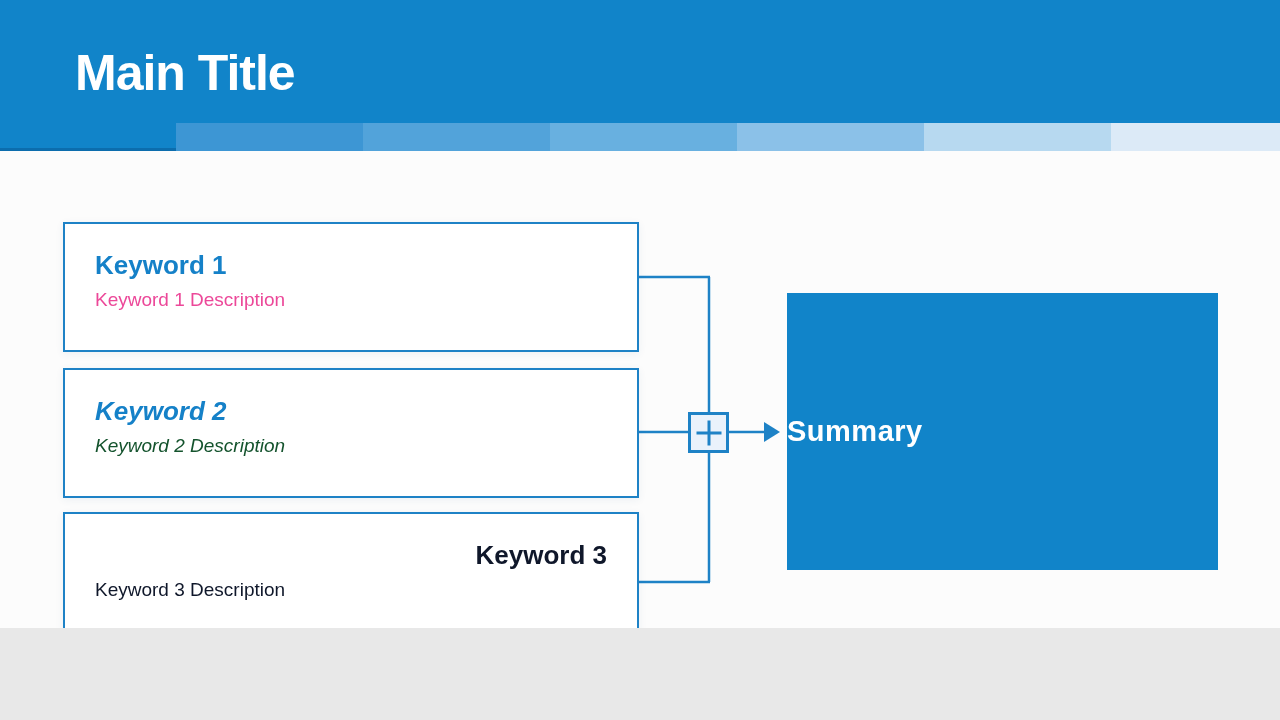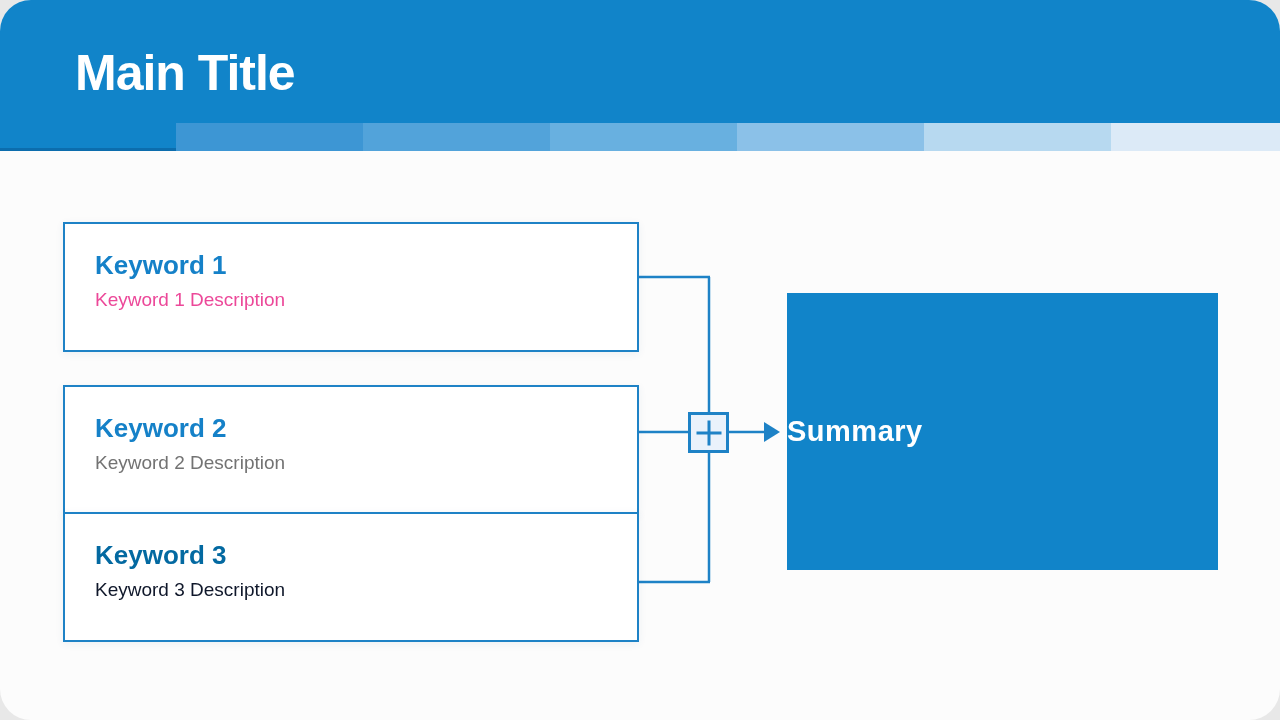--- a/index.html
+++ b/index.html
@@ -1,19 +1,18 @@
 <!DOCTYPE html>
 <html><head>
 <meta charset="utf-8">
 <style>
   html,body{margin:0;padding:0;background:#e8e8e8;}
   .slide{
-    position:relative;width:1280px;height:720px;overflow:hidden;
+    position:relative;width:1280px;height:628px;overflow:hidden;
     font-family:"Liberation Sans","DejaVu Sans",sans-serif;
-    border-radius:31px;
   }
   
   .header-band{position:absolute;left:0;top:0;width:1280px;height:123px;}
   .slide-title{
     position:absolute;left:75px;top:48px;margin:0;
     font-size:50px;line-height:50px;font-weight:bold;letter-spacing:-1px;
   }
   
   .strip-seg{position:absolute;top:123px;height:28px;box-sizing:border-box;}
   .seg1{left:0;width:176px;border-bottom:3px solid transparent;}
@@ -22,21 +21,21 @@
   .seg4{left:550px;width:187px;}
   .seg5{left:737px;width:187px;}
   .seg6{left:924px;width:187px;}
   .seg7{left:1111px;width:169px;}
   
   .keyword-card{
     position:absolute;left:63px;width:576px;height:130px;box-sizing:border-box;
     border:2px solid;padding:30px 30px 0 30px;
     box-shadow:0 2px 8px rgba(40,90,130,0.07);
   }
-  .card1{top:222px;} .card2{top:385px;} .card3{top:512px;}
+  .card1{top:222px;} .card2{top:368px;font-style:italic;} .card3{top:512px;}
   .keyword-title{margin:0 0 14px 0;font-size:26px;line-height:22px;font-weight:bold;}
   .keyword-desc{margin:0;font-size:19px;line-height:20px;}
   
   .connector-svg{position:absolute;left:0;top:0;width:1280px;height:720px;pointer-events:none;}
   .connector-svg line{stroke-width:2.5px;fill:none;}
   
   .plus-box{
     position:absolute;left:688px;top:412px;width:41px;height:41px;box-sizing:border-box;
     border:3px solid;
   }
@@ -78,25 +77,25 @@
     <polygon points="764,422 780,432 764,442" style="fill: rgb(30, 130, 198);"></polygon>
   </svg>
 
   <div class="keyword-card card1" style="background: rgb(255, 255, 255); border-color: rgb(30, 130, 198);">
     <h2 class="keyword-title" style="color: rgb(21, 129, 200);">Keyword 1</h2>
     <p class="keyword-desc" style="color: #ec4899;">Keyword 1 Description</p>
   </div>
 
   <div class="keyword-card card2" style="background: rgb(255, 255, 255); border-color: rgb(30, 130, 198);">
     <h2 class="keyword-title" style="color: rgb(21, 129, 200);">Keyword 2</h2>
-    <p class="keyword-desc" style="color: #737373;">Keyword 2 Description</p>
+    <p class="keyword-desc" style="color: #14532d;">Keyword 2 Description</p>
   </div>
 
   <div class="keyword-card card3" style="background: rgb(255, 255, 255); border-color: rgb(30, 130, 198);">
-    <h2 class="keyword-title" style="color: #0369a1;">Keyword 3</h2>
+    <h2 class="keyword-title" style="color: #0f172a; text-align: right;">Keyword 3</h2>
     <p class="keyword-desc" style="color: #0f172a;">Keyword 3 Description</p>
   </div>
 
   <div class="plus-box" style="background: rgb(234, 242, 251); border-color: rgb(30, 130, 198);">
     <span>
       <span class="plus-bar h" style="background: rgb(30, 130, 198);"></span>
       <span class="plus-bar v" style="background: rgb(30, 130, 198);"></span>
     </span>
   </div>
 

